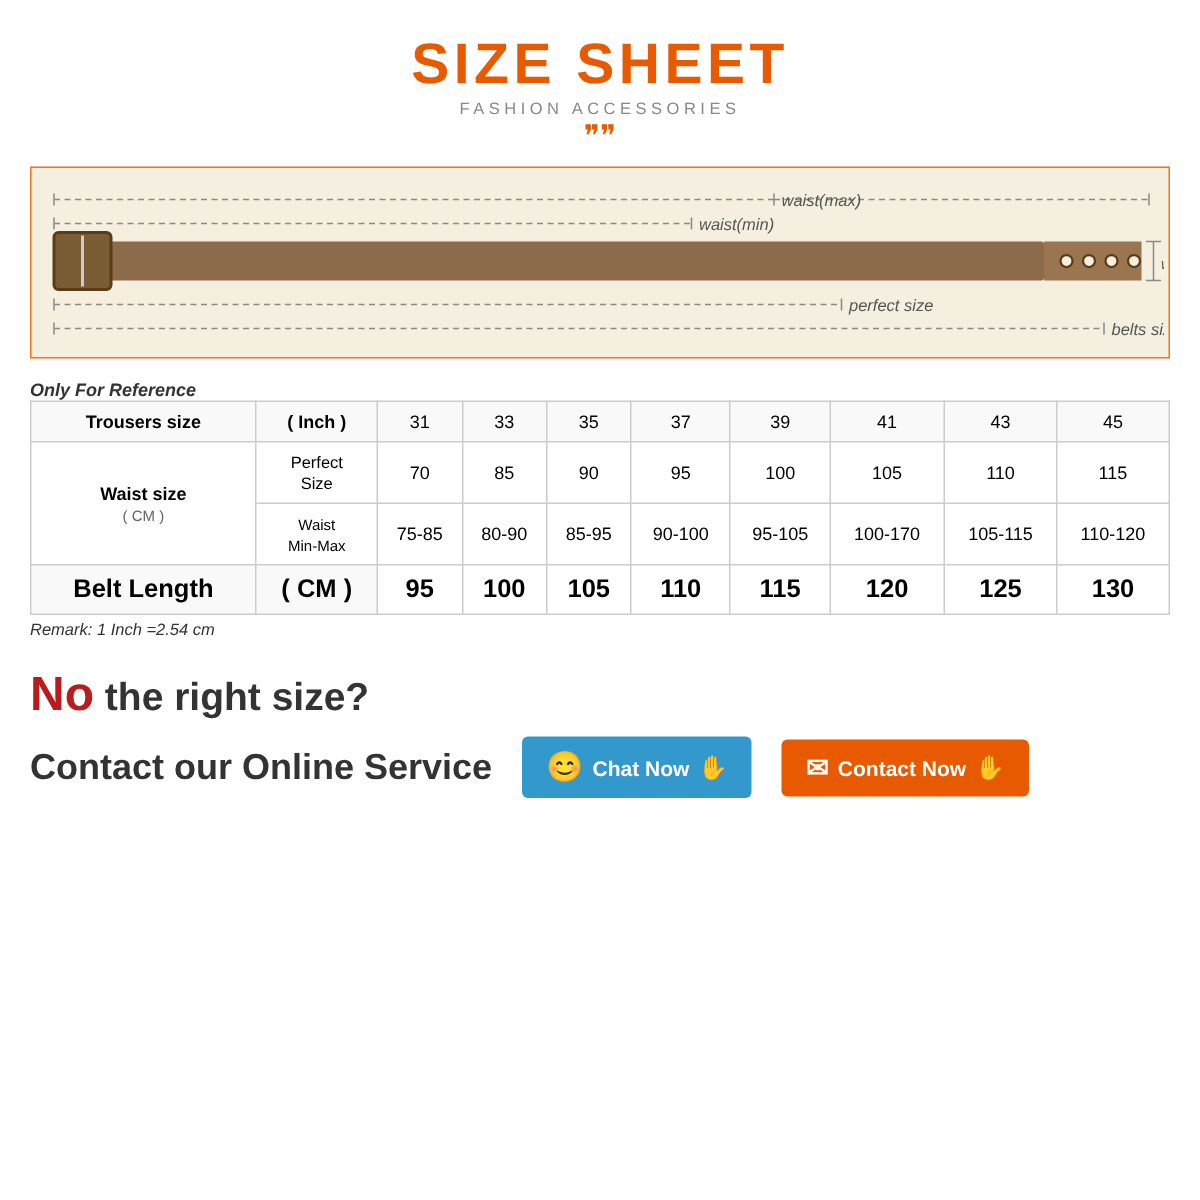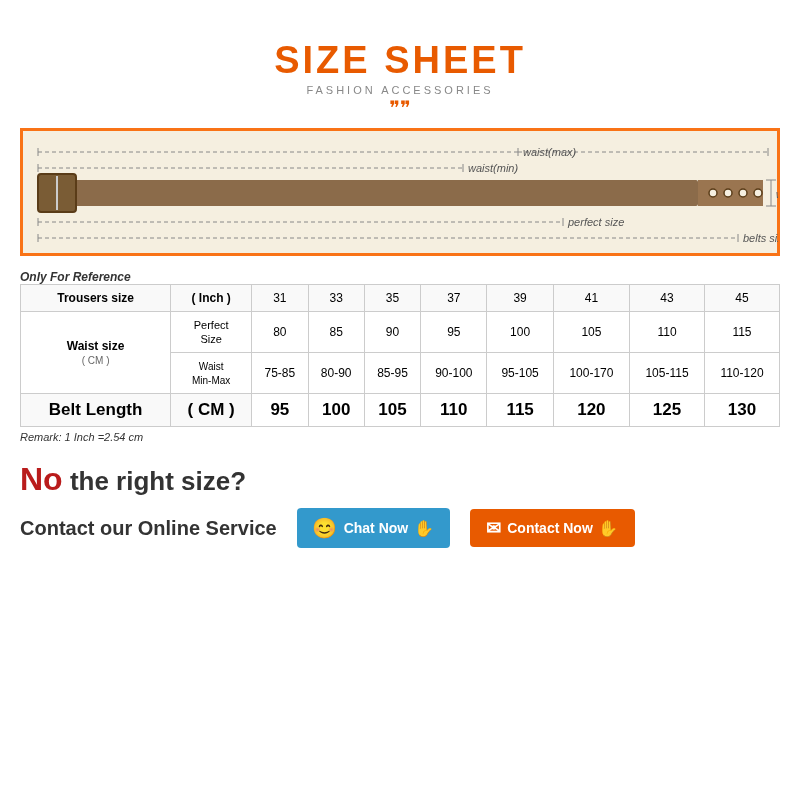--- a/index.html
+++ b/index.html
@@ -7,21 +7,21 @@
       width: 800px;
       height: 800px;
       background: #fff;
       font-family: Arial, sans-serif;
       overflow: hidden;
     }
 
     .page {
       width: 800px;
       height: 800px;
-      padding: 29px 20px 10px 20px;
+      padding: 12px 20px 10px 20px;
       display: flex;
       flex-direction: column;
       align-items: center;
     }
 
     
     .title {
       font-size: 38px;
       font-weight: 900;
       color: #e85a00;
@@ -122,21 +122,21 @@
     }
 
     .contact-section {
       display: flex;
       align-items: center;
       margin-top: 10px;
       gap: 20px;
     }
 
     .contact-label {
-      font-size: 20px;
+      font-size: 24px;
       font-weight: bold;
       color: #333;
     }
 
     .chat-btn {
       display: flex;
       align-items: center;
       gap: 6px;
       background: #3399cc;
       color: white;
@@ -169,21 +169,21 @@
     }
 
     .icon-hand {
       font-size: 16px;
     }
 
     
     .belt-svg-container {
       width: 760px;
       background: #f5efe0;
-      border: 3px solid #f97316;
+      border: 1px solid #f97316;
       margin-top: 10px;
       padding: 5px 5px;
       height: 128px;
     }
   </style>
 </head>
 <body>
 
 <div class="page">
 
@@ -250,21 +250,21 @@
         <th>39</th>
         <th>41</th>
         <th>43</th>
         <th>45</th>
       </tr>
     </thead>
     <tbody>
       <tr>
         <td rowspan="2" class="waist-label-cell">Waist size<br><span class="sub-label">( CM )</span></td>
         <td><span style="font-size:11px">Perfect<br>Size</span></td>
-        <td>80</td>
+        <td>70</td>
         <td>85</td>
         <td>90</td>
         <td>95</td>
         <td>100</td>
         <td>105</td>
         <td>110</td>
         <td>115</td>
       </tr>
       <tr>
         <td><span style="font-size:10px">Waist<br>Min-Max</span></td>

